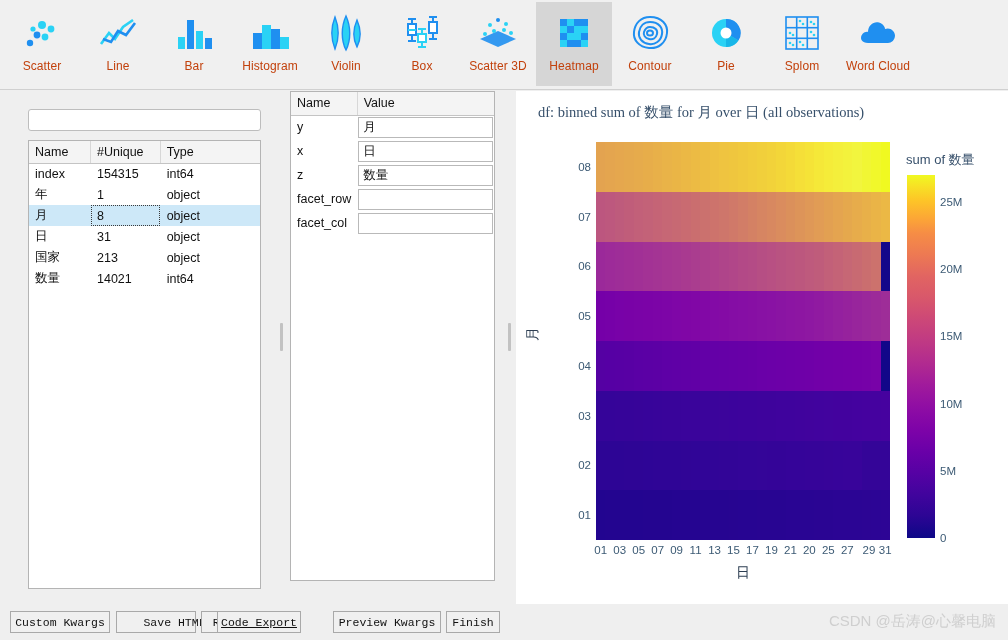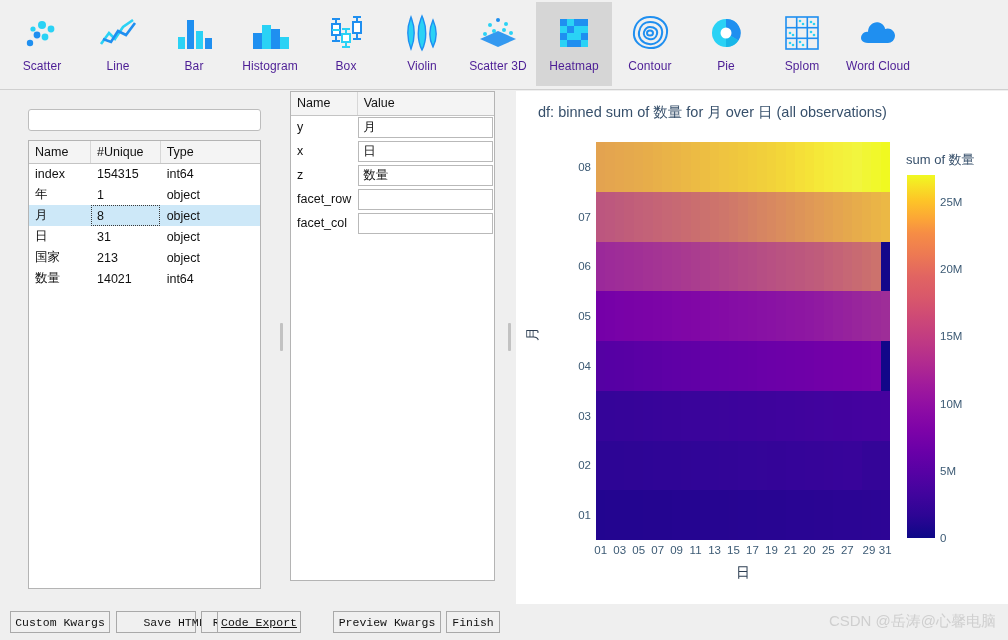--- a/index.html
+++ b/index.html
@@ -25,21 +25,21 @@
     display:flex; flex-direction:column;
     align-items:center; justify-content:flex-start;
     padding-top:8px;
     cursor:pointer;
     background:transparent;
     border:1px solid transparent;
   }
   .tool.selected { background:#d6d6d6; }
   .tool .glyph { width:48px; height:44px; display:block; }
   .tool .lbl {
-    font-size:12px; color:#4c1d95; margin-top:4px;
+    font-size:12px; color:#c2410c; margin-top:4px;
     white-space:nowrap; letter-spacing:0.1px;
   }
 
   
   #main {
     position:absolute; left:0; top:91px; width:1008px; height:549px;
     background:#efefef;
   }
 
   
@@ -107,21 +107,21 @@
     padding:1px 4px; outline:none; color:#111;
   }
 
   
   #plot-panel {
     position:absolute; left:516px; top:0px; width:492px; height:549px;
     background:#fff;
   }
   #plot-title {
     position:absolute; left:22px; top:12px;
-    font-size:14.5px; color:#37506b; white-space:nowrap;
+    font-size:14.5px; color:#37506b; white-space:nowrap;font-family:Liberation Serif, serif;
   }
 
   #plot-area {
     position:absolute; left:0; top:0; width:492px; height:549px;
   }
 
   
   #hm {
     position:absolute; left:80px; top:51px; width:294px; height:398px;
     display:flex; flex-direction:column;
@@ -222,20 +222,28 @@
       <span class="lbl">Bar</span>
     </div>
     <div class="tool">
       <span class="glyph"><svg viewBox="0 0 48 44">
           <rect x="7" y="22" width="9" height="16" fill="#1f8ff0"></rect>
           <rect x="16" y="14" width="9" height="24" fill="#2ad2f5"></rect>
           <rect x="25" y="18" width="9" height="20" fill="#1f8ff0"></rect>
           <rect x="34" y="26" width="9" height="12" fill="#2ad2f5"></rect>
         </svg></span>
       <span class="lbl">Histogram</span>
+    </div>
+    <div class="tool">
+      <span class="glyph"><svg viewBox="0 0 48 44">
+          <path d="M13 6 C9 16 9 28 13 38 C17 28 17 16 13 6Z" fill="#2ad2f5" stroke="#1f8ff0" stroke-width="1.4"></path>
+          <path d="M24 5 C19 16 19 29 24 39 C29 29 29 16 24 5Z" fill="#2ad2f5" stroke="#1f8ff0" stroke-width="1.4"></path>
+          <path d="M35 9 C31 18 31 28 35 36 C39 28 39 18 35 9Z" fill="#2ad2f5" stroke="#1f8ff0" stroke-width="1.4"></path>
+        </svg></span>
+      <span class="lbl">Violin</span>
     </div>
     <div class="tool">
       <span class="glyph"><svg viewBox="0 0 48 44">
           <g stroke="#1f8ff0" stroke-width="2" fill="none">
             <line x1="14" y1="8" x2="14" y2="30"></line>
             <line x1="10" y1="8" x2="18" y2="8"></line>
             <line x1="10" y1="30" x2="18" y2="30"></line>
             <rect x="10" y="13" width="8" height="11" fill="#fff"></rect>
             <line x1="10" y1="19" x2="18" y2="19" stroke="#2ad2f5"></line>
           </g>
@@ -246,28 +254,20 @@
             <rect x="20" y="23" width="8" height="8" fill="#fff"></rect>
           </g>
           <g stroke="#1f8ff0" stroke-width="2" fill="none">
             <line x1="35" y1="6" x2="35" y2="28"></line>
             <line x1="31" y1="6" x2="39" y2="6"></line>
             <line x1="31" y1="28" x2="39" y2="28"></line>
             <rect x="31" y="11" width="8" height="11" fill="#fff"></rect>
           </g>
         </svg></span>
       <span class="lbl">Box</span>
-    </div>
-    <div class="tool">
-      <span class="glyph"><svg viewBox="0 0 48 44">
-          <path d="M13 6 C9 16 9 28 13 38 C17 28 17 16 13 6Z" fill="#2ad2f5" stroke="#1f8ff0" stroke-width="1.4"></path>
-          <path d="M24 5 C19 16 19 29 24 39 C29 29 29 16 24 5Z" fill="#2ad2f5" stroke="#1f8ff0" stroke-width="1.4"></path>
-          <path d="M35 9 C31 18 31 28 35 36 C39 28 39 18 35 9Z" fill="#2ad2f5" stroke="#1f8ff0" stroke-width="1.4"></path>
-        </svg></span>
-      <span class="lbl">Violin</span>
     </div>
     <div class="tool">
       <span class="glyph"><svg viewBox="0 0 48 44">
           <polygon points="24,20 42,28 24,36 6,28" fill="#1f8ff0" opacity="0.9"></polygon>
           <circle cx="16" cy="14" r="2" fill="#2ad2f5"></circle>
           <circle cx="24" cy="9" r="2" fill="#1f8ff0"></circle>
           <circle cx="32" cy="13" r="2" fill="#2ad2f5"></circle>
           <circle cx="20" cy="20" r="2" fill="#2ad2f5"></circle>
           <circle cx="30" cy="19" r="2" fill="#2ad2f5"></circle>
           <circle cx="37" cy="22" r="2" fill="#2ad2f5"></circle>

